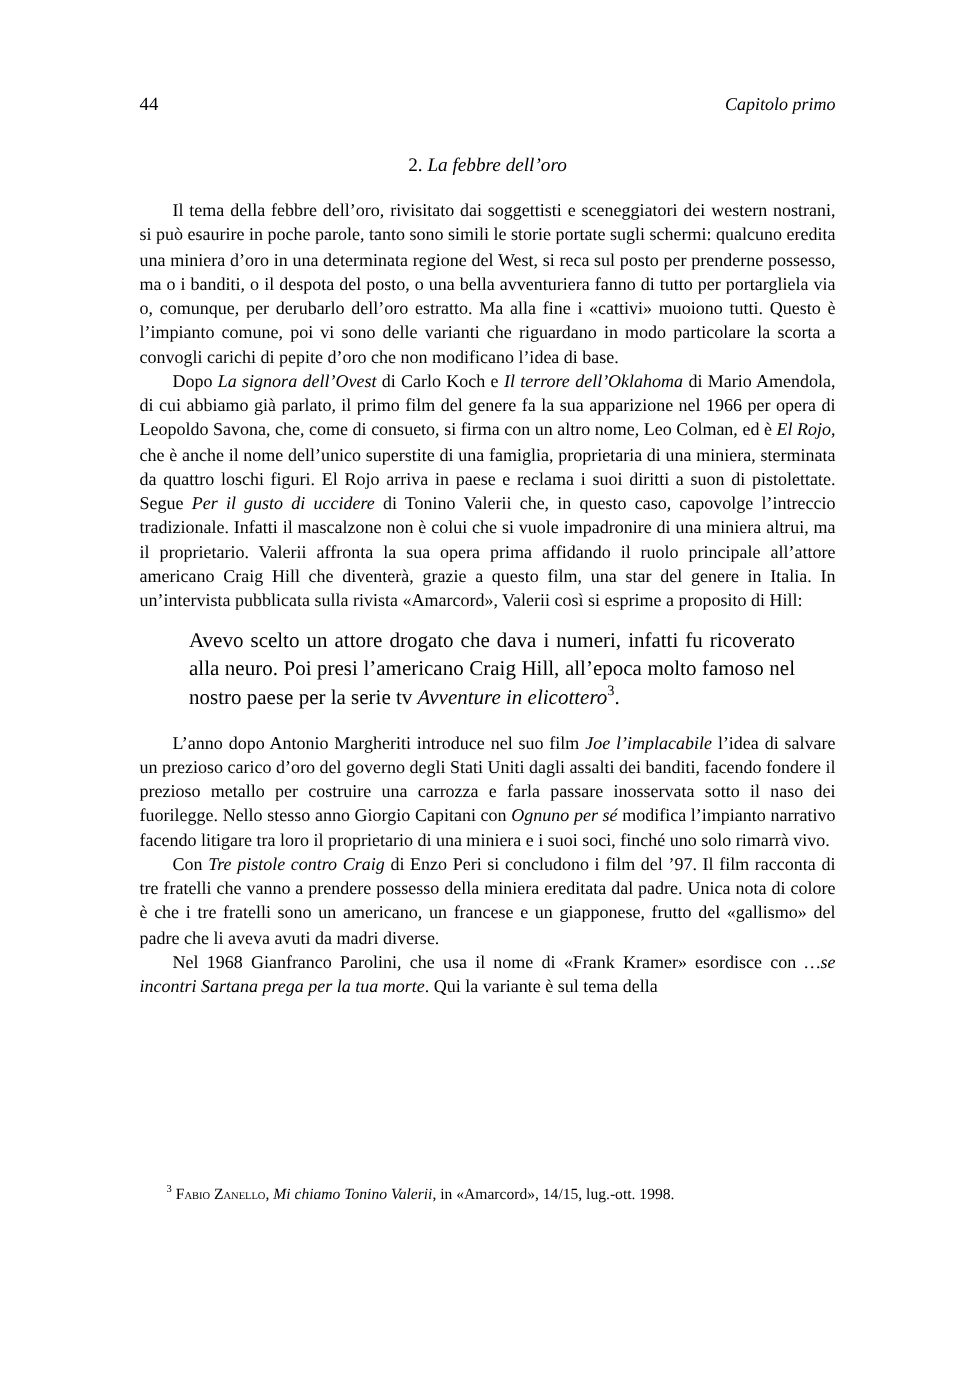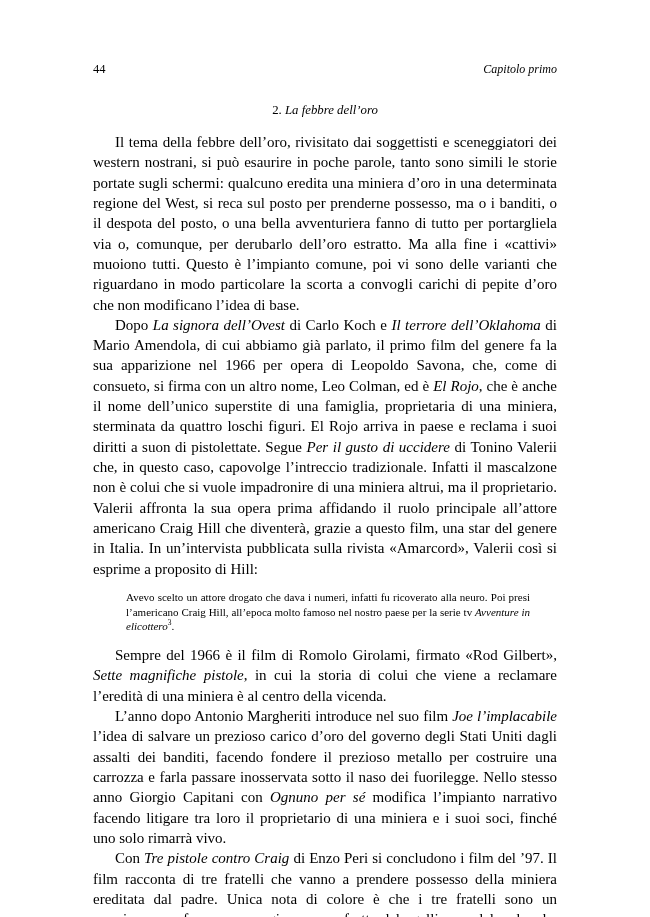--- a/index.html
+++ b/index.html
@@ -48,30 +48,30 @@
     margin-bottom: 14px;
     text-align: center;
   }
   .section-heading .sec-num {
     font-style: normal;
   }
   .section-heading .sec-title {
     font-style: italic;
   }
   p.body {
-    font-size: 15px;
+    font-size: 12px;
     line-height: 1.355;
     text-align: justify;
     text-indent: 22px;
     margin: 0;
     hyphens: auto;
     -webkit-hyphens: auto;
   }
   .quote {
-    font-size: 11px;
+    font-size: 14px;
     line-height: 1.34;
     text-align: justify;
     margin: 11px 0 11px 33px;
     width: 404px;
   }
   em { font-style: italic; font-family: Liberation Serif, serif; }
   sup {
     font-size: 0.68em;
     vertical-align: super;
     line-height: 0;
@@ -109,21 +109,24 @@
     </div>
 
     <div id="para-block-1">
         <p class="body"><span>Il tema della febbre dell’oro, rivisitato dai soggettisti e sceneggiatori dei western nostrani, si può esaurire in poche parole, tanto sono simili le storie portate sugli schermi: qualcuno eredita una miniera d’oro in una determinata regione del West, si reca sul posto per prenderne possesso, ma o i banditi, o il despota del posto, o una bella avventuriera fanno di tutto per portargliela via o, comunque, per derubarlo dell’oro estratto. Ma alla fine i «cattivi» muoiono tutti. Questo è l’impianto comune, poi vi sono delle varianti che riguardano in modo particolare la scorta a convogli carichi di pepite d’oro che non modificano l’idea di base.</span></p>
         <p class="body"><span>Dopo </span><em>La signora dell’Ovest</em><span> di Carlo Koch e </span><em>Il terrore dell’Oklahoma</em><span> di Mario Amendola, di cui abbiamo già parlato, il primo film del genere fa la sua apparizione nel 1966 per opera di Leopoldo Savona, che, come di consueto, si firma con un altro nome, Leo Colman, ed è </span><em>El Rojo</em><span>, che è anche il nome dell’unico superstite di una famiglia, proprietaria di una miniera, sterminata da quattro loschi figuri. El Rojo arriva in paese e reclama i suoi diritti a suon di pistolettate. Segue </span><em>Per il gusto di uccidere</em><span> di Tonino Valerii che, in questo caso, capovolge l’intreccio tradizionale. Infatti il mascalzone non è colui che si vuole impadronire di una miniera altrui, ma il proprietario. Valerii affronta la sua opera prima affidando il ruolo principale all’attore americano Craig Hill che diventerà, grazie a questo film, una star del genere in Italia. In un’intervista pubblicata sulla rivista «Amarcord», Valerii così si esprime a proposito di Hill:</span></p>
       </div>
 
     <div class="quote" id="quote-block"><span>Avevo scelto un attore drogato che dava i numeri, infatti fu ricoverato alla neuro. Poi presi l’americano Craig Hill, all’epoca molto famoso nel nostro paese per la serie tv </span><em>Avventure in elicottero</em><sup>3</sup><span>.</span></div>
 
     <div id="para-block-2">
-        <p class="body"><span>Sempre del 1966 è il film di Romolo Girolami, firmato «Rod Gilbert», </span><em>Sette magnifiche pistole</em><span>, in cui la storia di colui che viene a reclamare l’eredità di una miniera è al centro della vicenda.</span></p>
         <p class="body"><span>L’anno dopo Antonio Margheriti introduce nel suo film </span><em>Joe l’implacabile</em><span> l’idea di salvare un prezioso carico d’oro del governo degli Stati Uniti dagli assalti dei banditi, facendo fondere il prezioso metallo per costruire una carrozza e farla passare inosservata sotto il naso dei fuorilegge. Nello stesso anno Giorgio Capitani con </span><em>Ognuno per sé</em><span> modifica l’impianto narrativo facendo litigare tra loro il proprietario di una miniera e i suoi soci, finché uno solo rimarrà vivo.</span></p>
         <p class="body"><span>Con </span><em>Tre pistole contro Craig</em><span> di Enzo Peri si concludono i film del ’97. Il film racconta di tre fratelli che vanno a prendere possesso della miniera ereditata dal padre. Unica nota di colore è che i tre fratelli sono un americano, un francese e un giapponese, frutto del «gallismo» del padre che li aveva avuti da madri diverse.</span></p>
+        <p class="body"><span>Nel 1968 Gianfranco Parolini, che usa il nome di «Frank Kramer» esordisce con </span><em>…se incontri Sartana prega per la tua morte</em><span>. Qui la variante è sul tema della</span></p>
       </div>
 
   </div>
 
+  <div class="footnote-area">
+    <div class="footnote" id="footnote-block"><sup>3</sup><span> </span><span class="smallcaps">Fabio Zanello</span><span>, </span><em>Mi chiamo Tonino Valerii</em><span>, in «Amarcord», 14/15, lug.-ott. 1998.</span></div>
+  </div>
 
 </div>
 
 </body></html>

